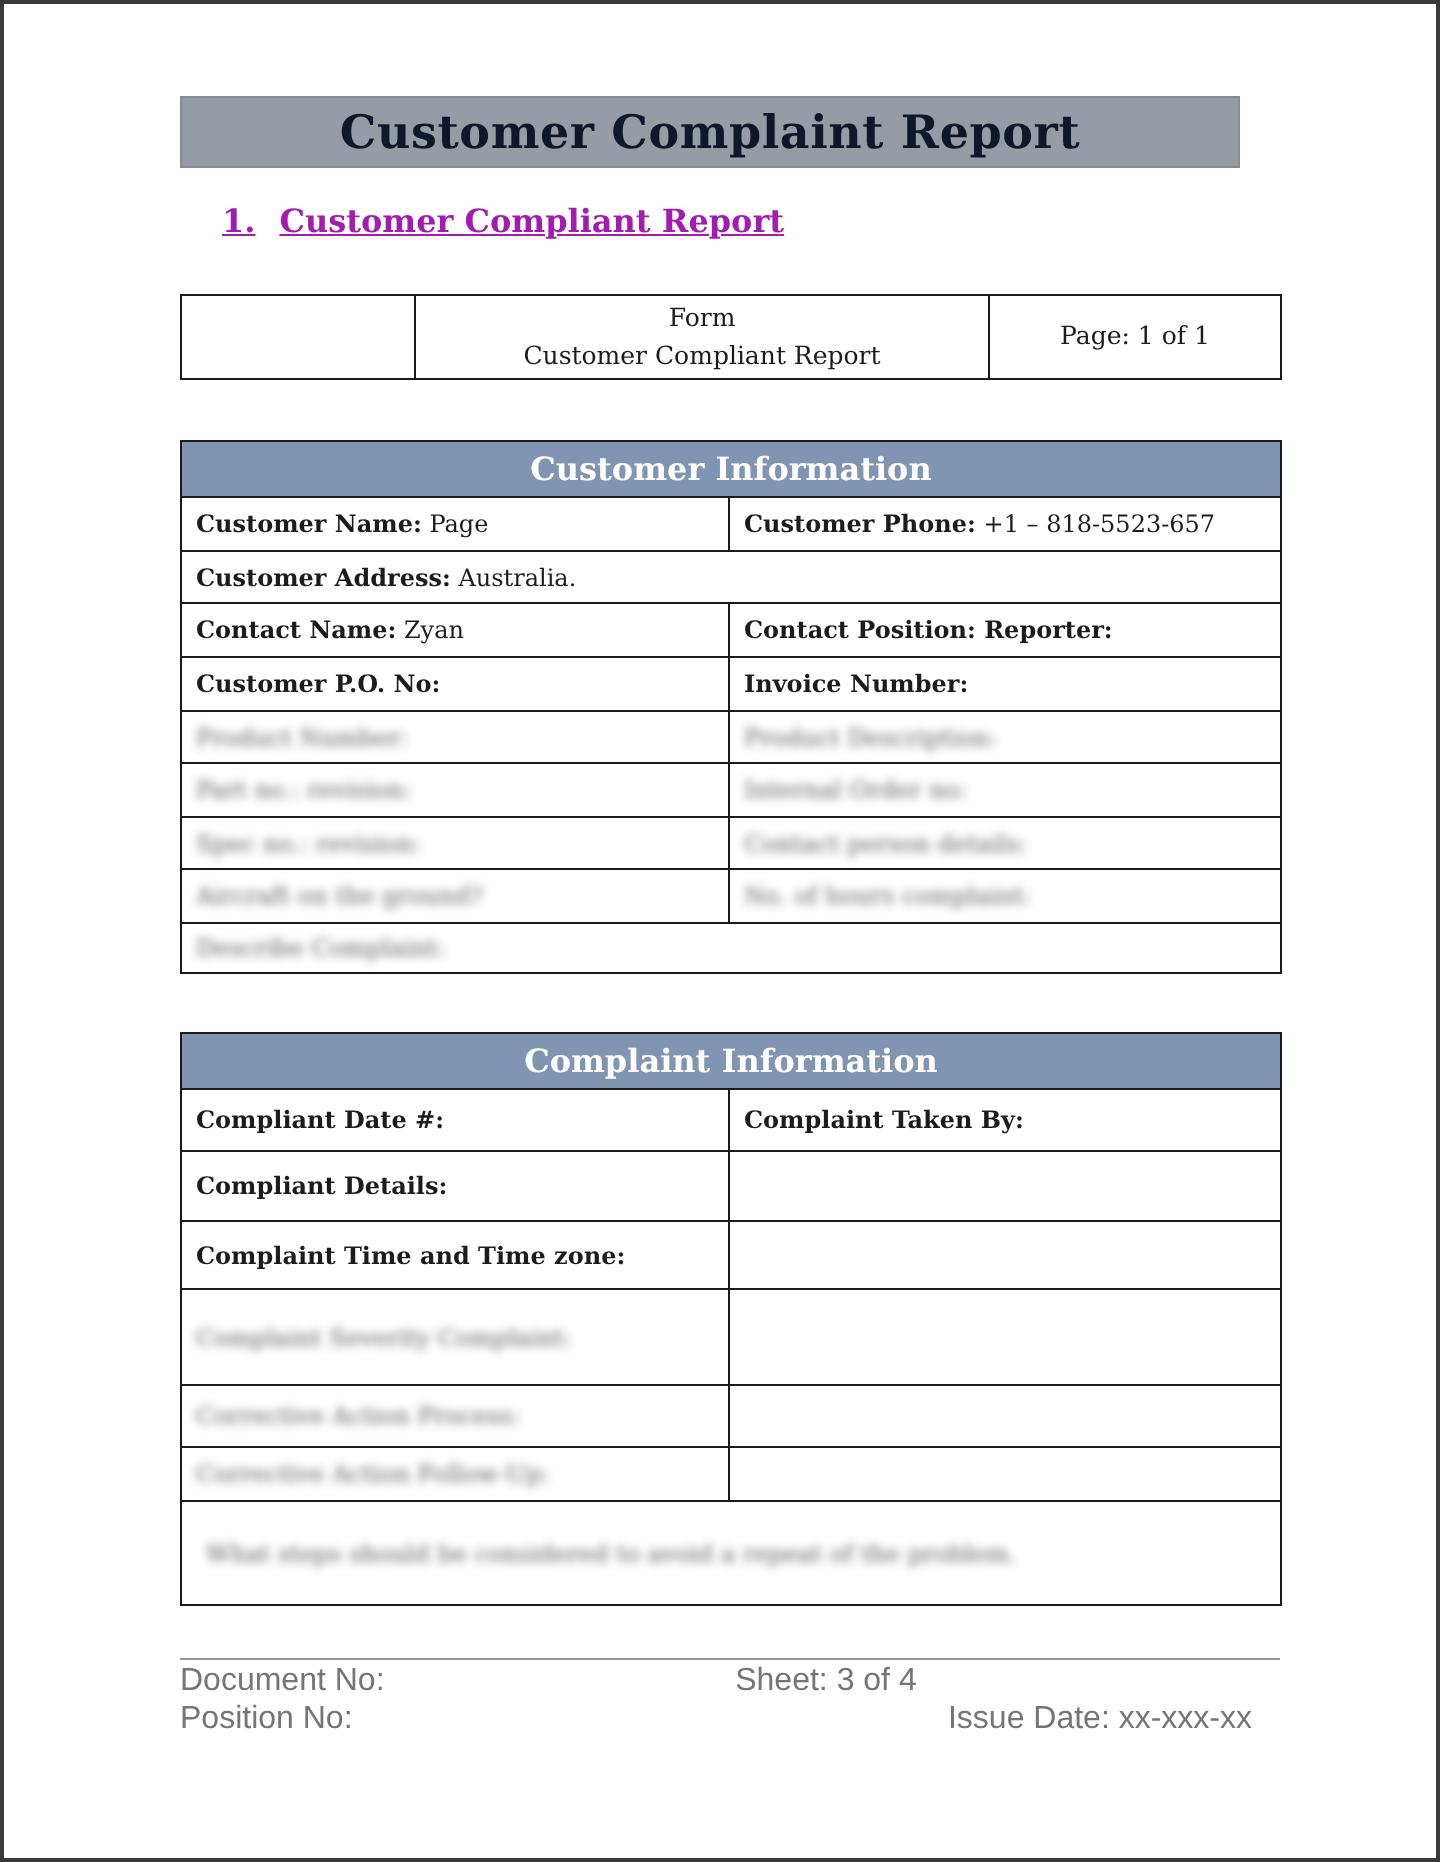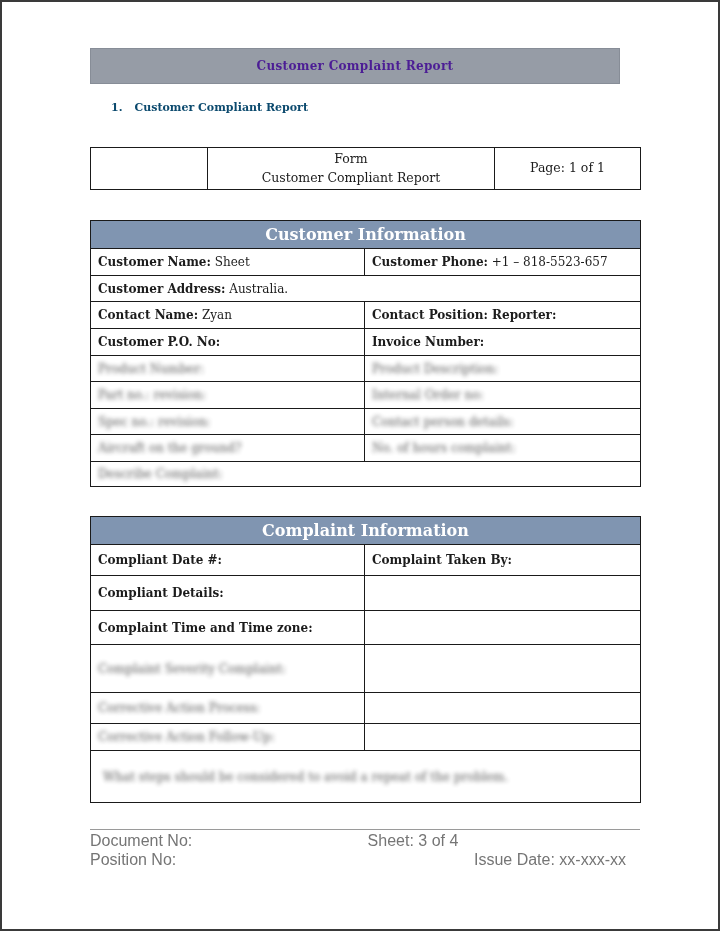--- a/index.html
+++ b/index.html
@@ -15,26 +15,26 @@
   }
   
   .titlebar{
     position:absolute;left:88px;top:46px;width:530px;height:36px;
     background:#969CA6;
     border:1px solid #878d97;
     box-sizing:border-box;
     display:flex;align-items:center;justify-content:center;
   }
   .titlebar span{
-    color:#4c1d95;font-size:12px;font-weight:700;letter-spacing:.3px;
+    color:#0f172a;font-size:23px;font-weight:700;letter-spacing:.3px;
   }
   
   .heading{
     position:absolute;left:109px;top:99px;
-    font-size:11px;font-weight:700;color:#0c4a6e;
+    font-size:16px;font-weight:700;color:#a21caf;text-decoration:underline;
   }
   .heading .num{margin-right:12px;}
   
   table{border-collapse:collapse;table-layout:fixed;}
   td{
     border:1px solid #1a1a1a;
     font-size:12px;
     padding:0 0 0 7px;
     vertical-align:middle;
     overflow:hidden;white-space:nowrap;
@@ -101,21 +101,21 @@
   <table class="sec-table cust-table">
     <colgroup>
         <col style="width:274px">
         <col style="width:276px">
       </colgroup>
     <tbody>
         <tr class="sec-head" style="height:28px">
       <td colspan="2">Customer Information</td>
     </tr>
     <tr style="height:27px">
-      <td><span class="b">Customer Name:</span><span> Sheet</span></td>
+      <td><span class="b">Customer Name:</span><span> Page</span></td>
       <td><span class="b">Customer Phone:</span><span> +1 – 818-5523-657</span></td>
     </tr>
     <tr style="height:26px">
       <td colspan="2"><span class="b">Customer Address:</span><span> Australia.</span></td>
     </tr>
     <tr style="height:27px">
       <td><span class="b">Contact Name:</span><span> Zyan</span></td>
       <td><span class="b">Contact Position: Reporter:</span></td>
     </tr>
     <tr style="height:27px">

